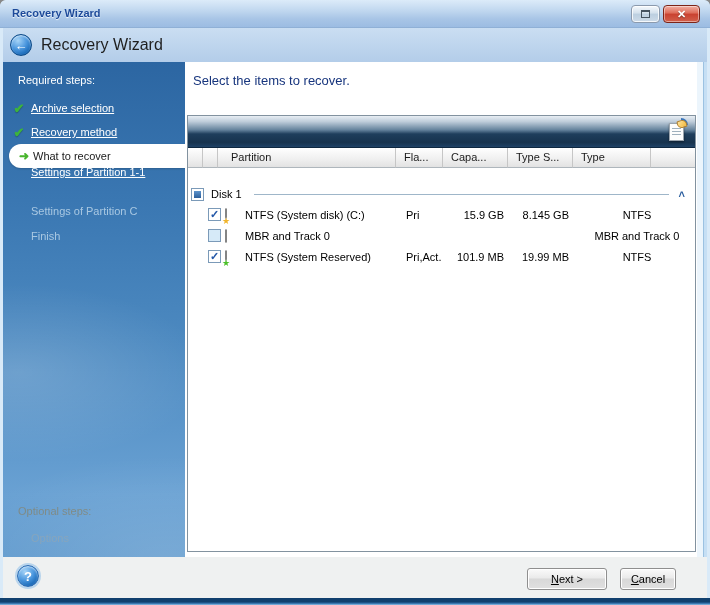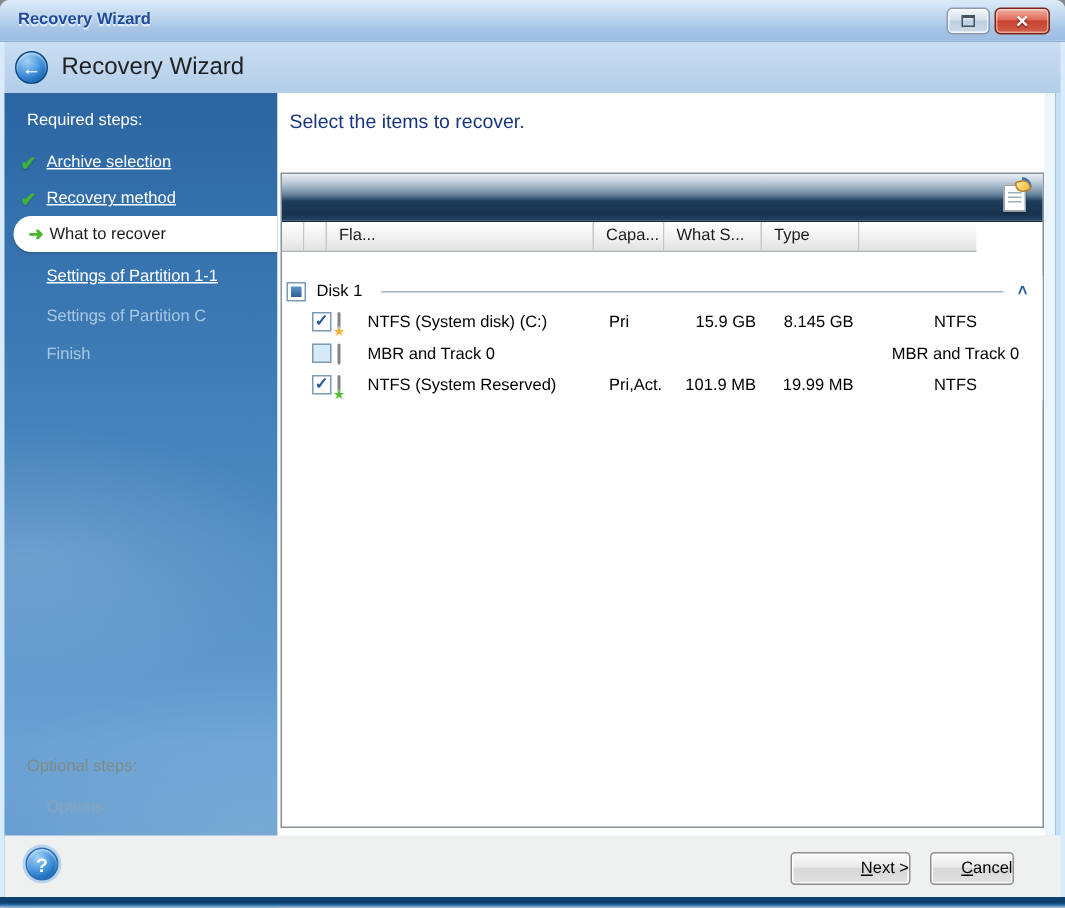--- a/index.html
+++ b/index.html
@@ -164,21 +164,21 @@
     position:absolute; left:14px; top:8px; width:22px; height:22px; border-radius:50%;
     background:radial-gradient(circle at 35% 28%, #a6d4f7, #4b97de 45%, #1a6ab8 75%, #0d4f94);
     border:1px solid #2a6cb5; box-shadow:0 0 0 2px rgba(170,205,235,.8), inset 0 1px 2px rgba(255,255,255,.7);
     color:#fff; font-weight:bold; font-size:13px;
     display:flex; align-items:center; justify-content:center; cursor:pointer;
   }
   .btn {
     position:absolute; top:11px; height:22px;
     background:linear-gradient(#fafafa, #eaeaea 45%, #d8d8d8 50%, #e0e0e0);
     border:1px solid #8f8f8f; border-radius:3px; box-shadow:inset 0 0 0 1px #fff;
-    display:flex; align-items:center; justify-content:flex-end; cursor:pointer; color:#000;
+    display:flex; align-items:center; justify-content:center; cursor:pointer; color:#000;
   }
   .btn.next { left:524px; width:80px; }
   .btn.cancel { left:617px; width:56px; }
   .btn-label { display:inline-block; }
   .btn-label::first-letter { text-decoration:underline; }
 </style>
 </head>
 <body>
 
 <div class="window">
@@ -211,21 +211,21 @@
       <span class="s-label">Archive selection</span>
     </div>
     <div class="step link" style="top:60px;">
       <span class="s-icon">✔</span>
       <span class="s-label">Recovery method</span>
     </div>
     <div class="step current" style="top:82px;">
       <span class="s-icon">➜</span>
       <span class="s-label">What to recover</span>
     </div>
-    <div class="step link" style="top:112px;">
+    <div class="step link" style="top:100px;">
       <span class="s-label">Settings of Partition 1-1</span>
     </div>
     <div class="step disabled" style="top:139px;">
       <span class="s-label">Settings of Partition C</span>
     </div>
     <div class="step disabled" style="top:164px;">
       <span class="s-label">Finish</span>
     </div>
 
     <div class="opt-heading">Optional steps:</div>
@@ -244,23 +244,24 @@
               <i></i>
             <span class="arc"></span>
             <span class="pen"></span>
           </div>
         </div>
       </div>
 
       <div class="thead">
         <div class="th"></div>
         <div class="th"></div>
+        <div class="th first">Partition</div>
         <div class="th">Fla...</div>
         <div class="th">Capa...</div>
-        <div class="th">What S...</div>
+        <div class="th">Type S...</div>
         <div class="th">Type</div>
         <div class="th"></div>
       </div>
 
       <div class="tbody">
 
         <div class="group-row">
           <span class="cb mixed">
               <span></span>
             </span>

